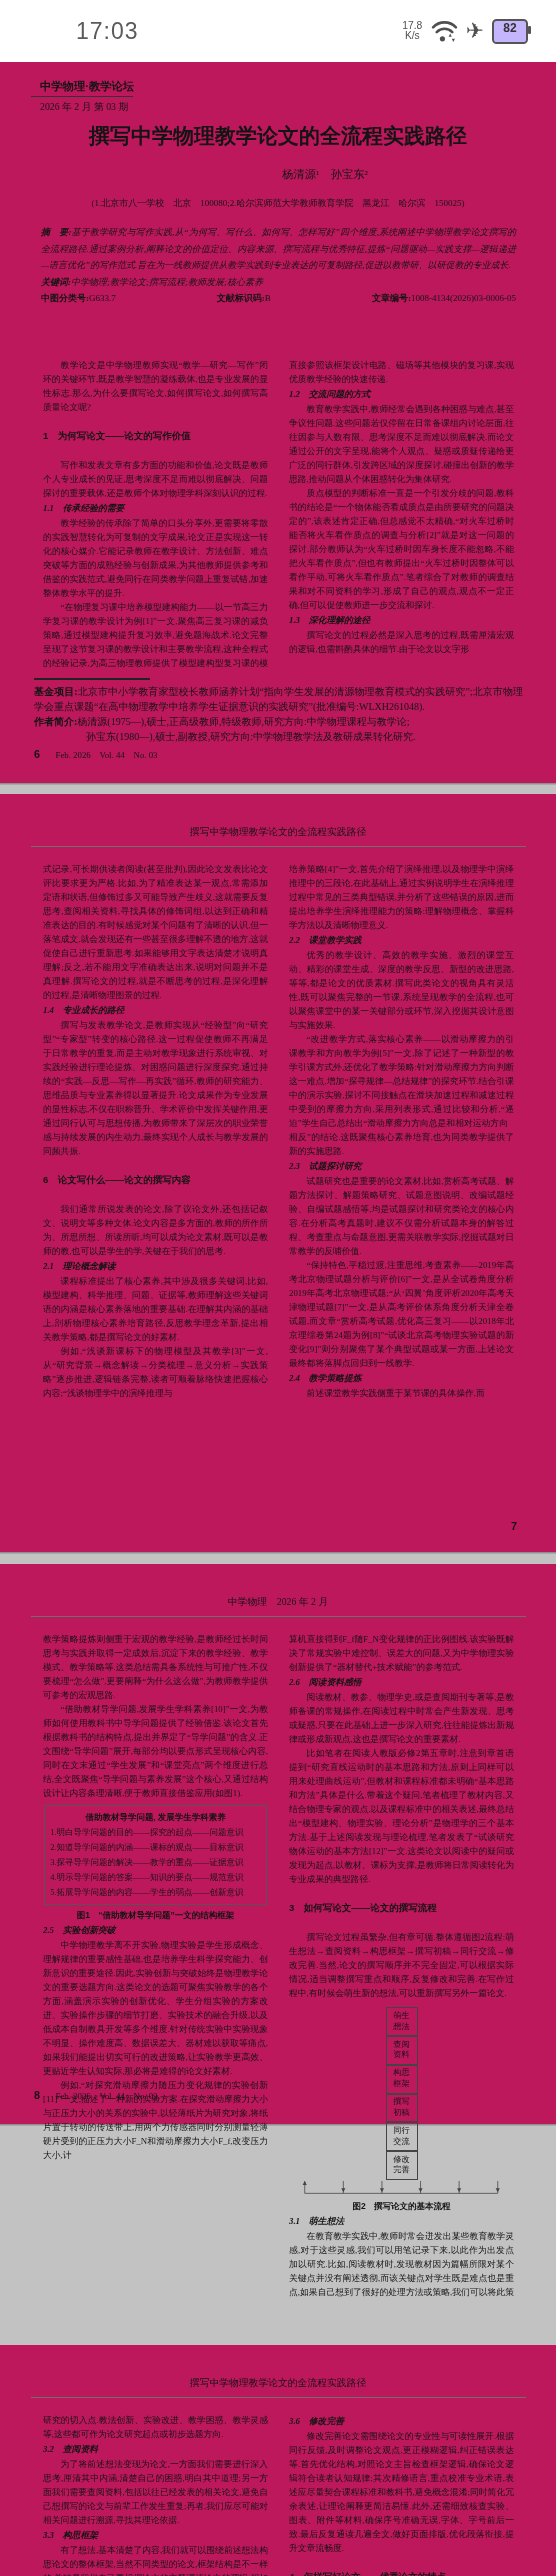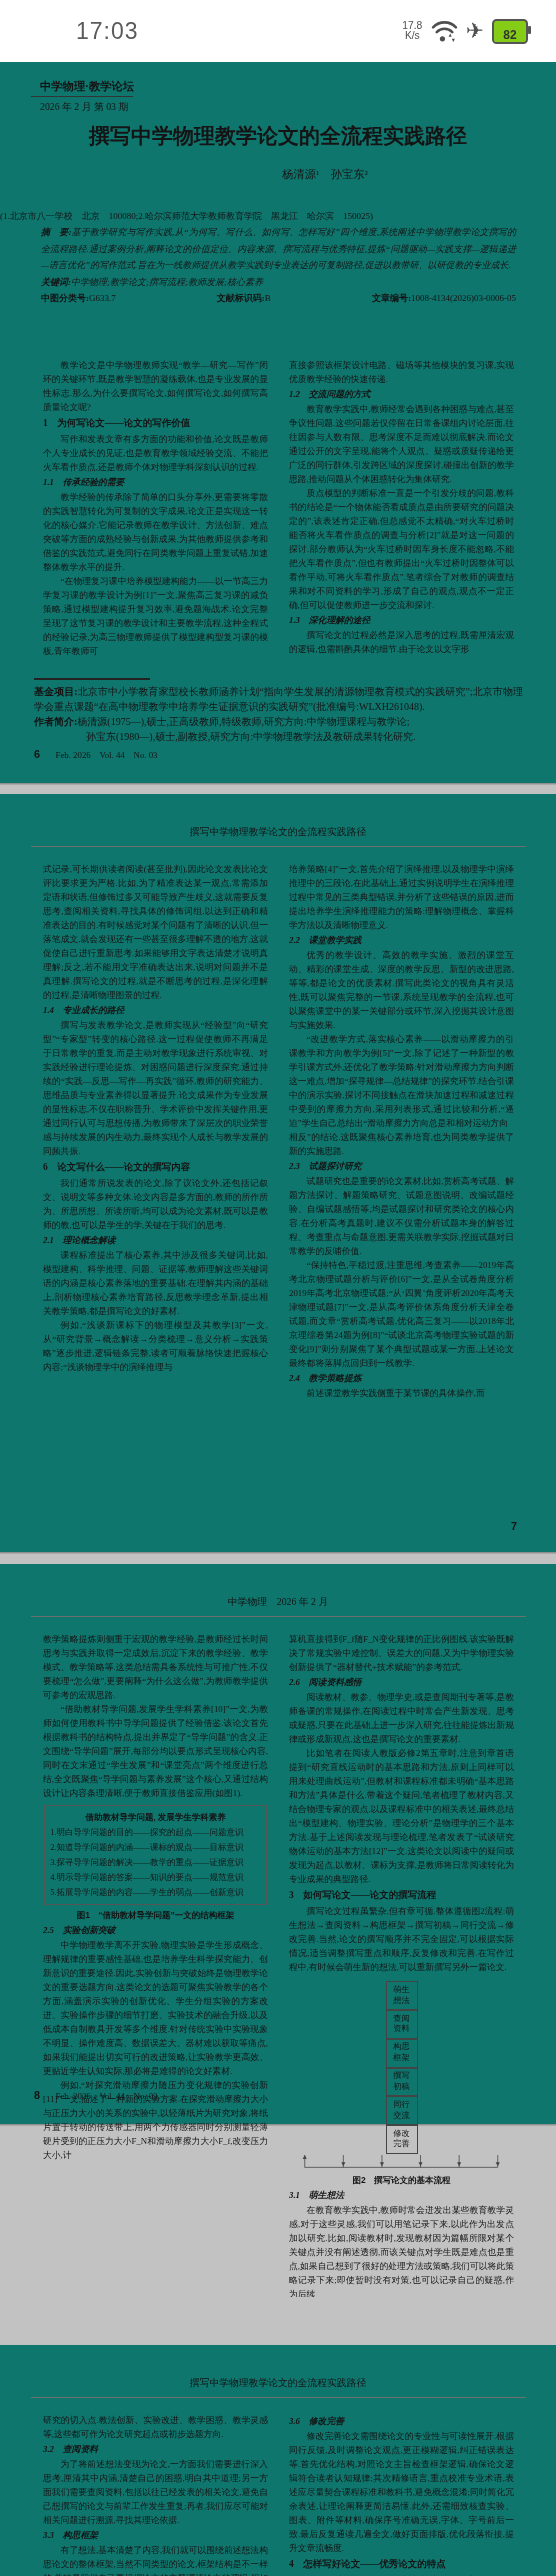--- a/index.html
+++ b/index.html
@@ -7,47 +7,47 @@
   .canvas{position:relative;width:556px;height:3906px;background:#c2c2c2;overflow:hidden;}
   
   .statusbar{position:absolute;top:0;left:0;width:556px;height:62px;background:#ffffff;}
   .sb-time{position:absolute;left:76px;top:17.5px;font-family:"Liberation Sans",sans-serif;
            font-size:23px;color:#5a5a5a;letter-spacing:1px;}
   .sb-right{position:absolute;right:28px;top:13.4px;display:flex;align-items:center;gap:8.2px;height:36px;}
   .sb-speed{font-family:"Liberation Sans",sans-serif;font-size:10.3px;line-height:10.8px;color:#4f4f4f;text-align:center;}
   .sb-wifi svg{display:block;}
   .sb-plane{font-size:21.6px;color:#4f4f4f;line-height:1;}
   .sb-batt{position:relative;width:32px;height:20.6px;border:2.1px solid #555;border-radius:4.6px;
-           display:flex;align-items:flex-end;justify-content:center;background:#84cc16;}
+           display:flex;align-items:flex-start;justify-content:center;background:#c4b5fd;}
   .sb-batt .num{font-family:"Liberation Sans",sans-serif;font-weight:bold;font-size:12px;color:#333;}
   .sb-batt .nub{position:absolute;right:-5.2px;top:5.2px;width:3.1px;height:8.2px;background:#555;border-radius:1px;}
   
-  .page{position:absolute;left:0;width:556px;background:#0f766e;box-shadow:0 1.5px 0 #8f8f8f;}
+  .page{position:absolute;left:0;width:556px;background:#be185d;box-shadow:0 1.5px 0 #8f8f8f;}
   .p1h-name{position:absolute;top:16.5px;left:40px;font-family:"Liberation Sans",sans-serif;
             font-weight:bold;font-size:11.3px;}
   .p1h-rule{position:absolute;top:34px;left:31px;width:102px;height:1px;background:#333;}
   .p1h-issue{position:absolute;top:39px;left:40px;font-size:9.8px;}
   .a-title{position:absolute;top:60px;left:0;width:100%;text-align:center;margin:0;
            font-family:"Liberation Sans",sans-serif;font-weight:bold;font-size:21px;}
   .a-authors{position:absolute;top:105px;width:100%;text-align:center;font-size:11.3px;padding-left:47px;}
-  .a-affil{position:absolute;top:148px;width:100%;text-align:left;font-size:9px;}
+  .a-affil{position:absolute;top:135px;width:100%;text-align:center;font-size:9px;}
   .a-abs{position:absolute;top:162px;left:41px;right:40px;font-style:italic;font-size:9px;
          line-height:16.5px;text-align:justify;}
   .a-abs p{margin:0;}
   .a-abs .lbl{font-weight:bold;}
   .clc-row{display:flex;justify-content:space-between;margin-top:2.1px;font-style:normal;}
   .clc-row .lbl{font-weight:bold;}
   .col{position:absolute;width:225px;font-size:8.8px;line-height:14px;text-align:justify;overflow:hidden;}
   .col-l{left:43px;}
   .col-r{left:289px;}
   .col p{margin:0;}
   .para{text-indent:2em;}
   .para.cont{text-indent:0;}
-  .para.sec{text-indent:0;font-family:Liberation Serif, serif;font-weight:bold;font-size:9.5px;
-            margin:2px 0;}
+  .para.sec{text-indent:0;font-family:Liberation Sans, sans-serif;font-weight:bold;font-size:9.5px;
+            margin:15px 0;}
   .para.sub{text-indent:0;font-weight:bold;font-style:italic;margin:1px 0;}
   
   .runhead{position:absolute;top:32px;width:100%;text-align:center;font-size:9.8px;}
   .runrule{position:absolute;top:52px;left:31px;width:495px;height:1px;background:#6e6e6e;}
   
   .footL{position:absolute;left:34px;font-size:8.8px;font-family:"Liberation Serif",serif;}
   .footL .pgno{font-family:"Liberation Sans",sans-serif;font-weight:bold;font-size:10.8px;margin-right:15.5px;}
   .footR{position:absolute;right:39px;font-family:"Liberation Sans",sans-serif;font-weight:bold;font-size:10.8px;}
   
   .fnrule{position:absolute;left:34px;width:116px;height:1.5px;background:#222;}
@@ -113,21 +113,21 @@
         <span><span class="lbl">中图分类号:</span><span>G633.7</span></span>
         <span><span class="lbl">文献标识码:</span><span>B</span></span>
         <span><span class="lbl">文章编号:</span><span>1008-4134(2026)03-0006-05</span></span>
       </p>
     </div>
 
     <div class="col col-l" style="top:296px;height:315px;">
 
     <p class="para p">教学论文是中学物理教师实现“教学—研究—写作”闭环的关键环节,既是教学智慧的凝练载体,也是专业发展的显性标志.那么,为什么要撰写论文,如何撰写论文,如何撰写高质量论文呢?</p>
         <p class="para sec">1　为何写论文——论文的写作价值</p>
-        <p class="para p">写作和发表文章有多方面的功能和价值,论文既是教师个人专业成长的见证,也是教育教学领域经验交流、不能把火车看作质点,还是教师个体对物理学科深刻认识的过程.</p>
+        <p class="para p">写作和发表文章有多方面的功能和价值,论文既是教师个人专业成长的见证,思考深度不足而难以彻底解决、问题探讨的重要载体,还是教师个体对物理学科深刻认识的过程.</p>
         <p class="para sub">1.1　传承经验的需要</p>
         <p class="para p">教学经验的传承除了简单的口头分享外,更需要将零散的实践智慧转化为可复制的文字成果,论文正是实现这一转化的核心媒介.它能记录教师在教学设计、方法创新、难点突破等方面的成熟经验与创新成果,为其他教师提供参考和借鉴的实践范式,避免同行在同类教学问题上重复试错,加速整体教学水平的提升.</p>
         <p class="para p">“在物理复习课中培养模型建构能力——以一节高三力学复习课的教学设计为例[1]”一文,聚焦高三复习课的减负策略,通过模型建构提升复习效率,避免题海战术.论文完整呈现了这节复习课的教学设计和主要教学流程,这种全程式的经验记录,为高三物理教师提供了模型建构型复习课的模板,青年教师可</p>
       </div>
     <div class="col col-r" style="top:296px;height:315px;">
 
     <p class="para cont">直接参照该框架设计电路、磁场等其他模块的复习课,实现优质教学经验的快速传递.</p>
         <p class="para sub">1.2　交流问题的方式</p>
         <p class="para p">教育教学实践中,教师经常会遇到各种困惑与难点,甚至争议性问题.这些问题若仅停留在日常备课组内讨论层面,往往因参与人数有限、思考深度不足而难以彻底解决.而论文通过公开的文字呈现,能将个人观点、疑惑或质疑传递给更广泛的同行群体,引发跨区域的深度探讨,碰撞出创新的教学思路,推动问题从个体困惑转化为集体研究.</p>
         <p class="para p">质点模型的判断标准一直是一个引发分歧的问题,教科书的结论是“一个物体能否看成质点是由所要研究的问题决定的”,该表述肯定正确,但总感觉不太精确,“对火车过桥时能否将火车看作质点的调查与分析[2]”就是对这一问题的探讨.部分教师认为“火车过桥时因车身长度不能忽略,不能把火车看作质点”,但也有教师提出“火车过桥时因整体可以看作平动,可将火车看作质点”.笔者综合了对教师的调查结果和对不同资料的学习,形成了自己的观点,观点不一定正确,但可以促使教师进一步交流和探讨.</p>

